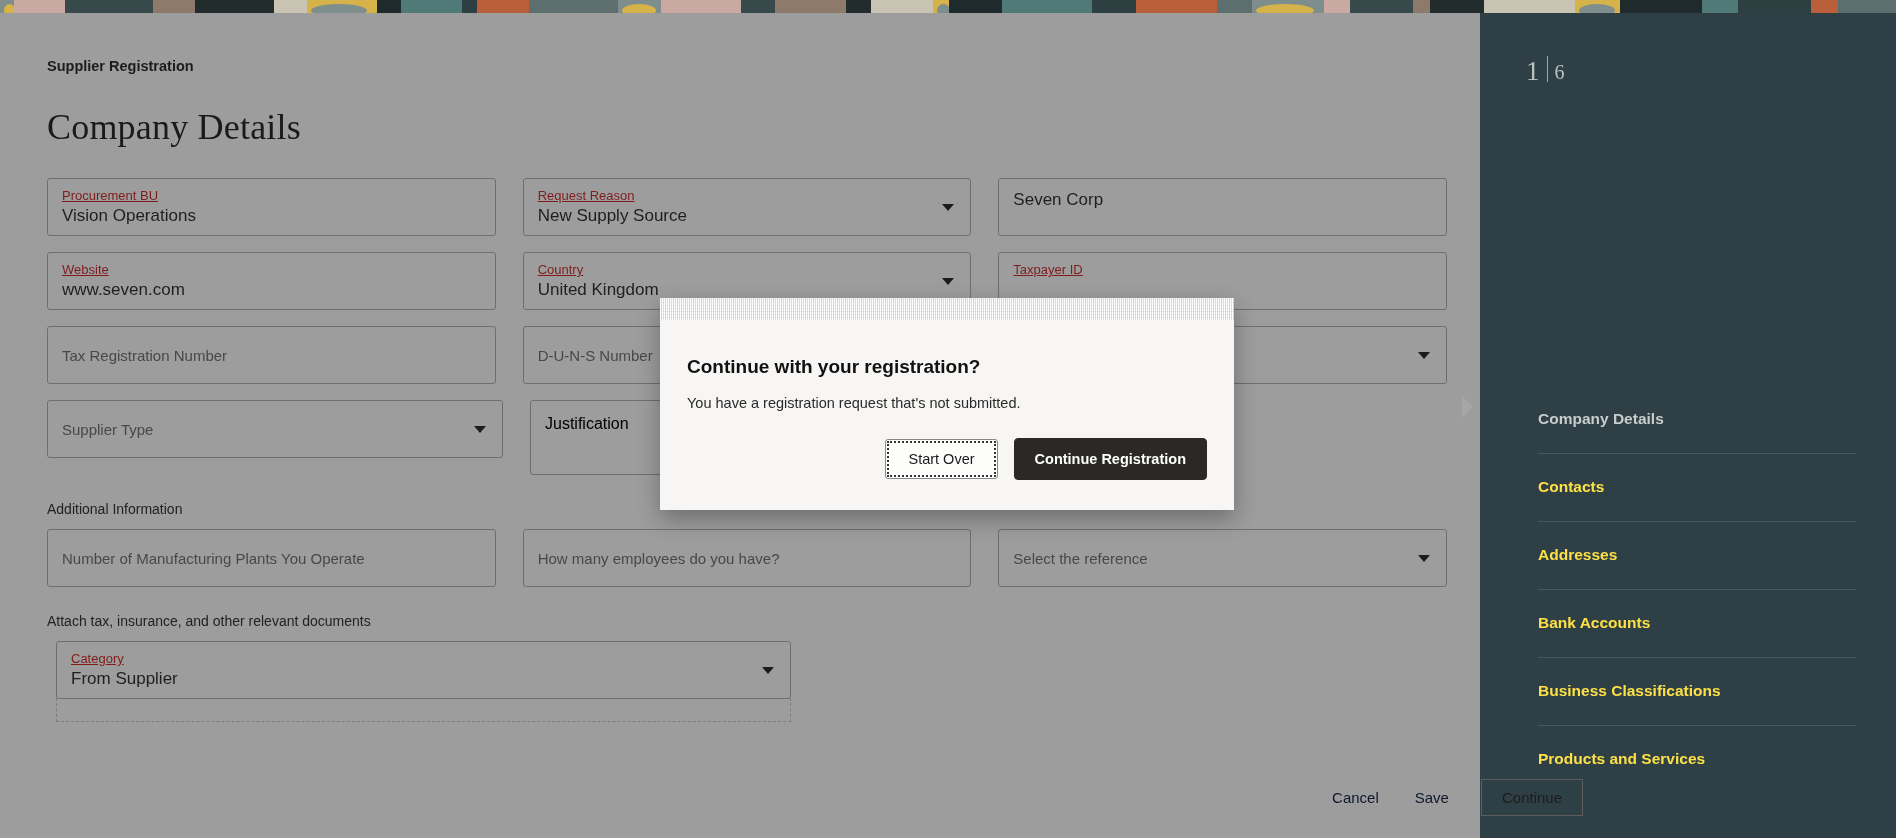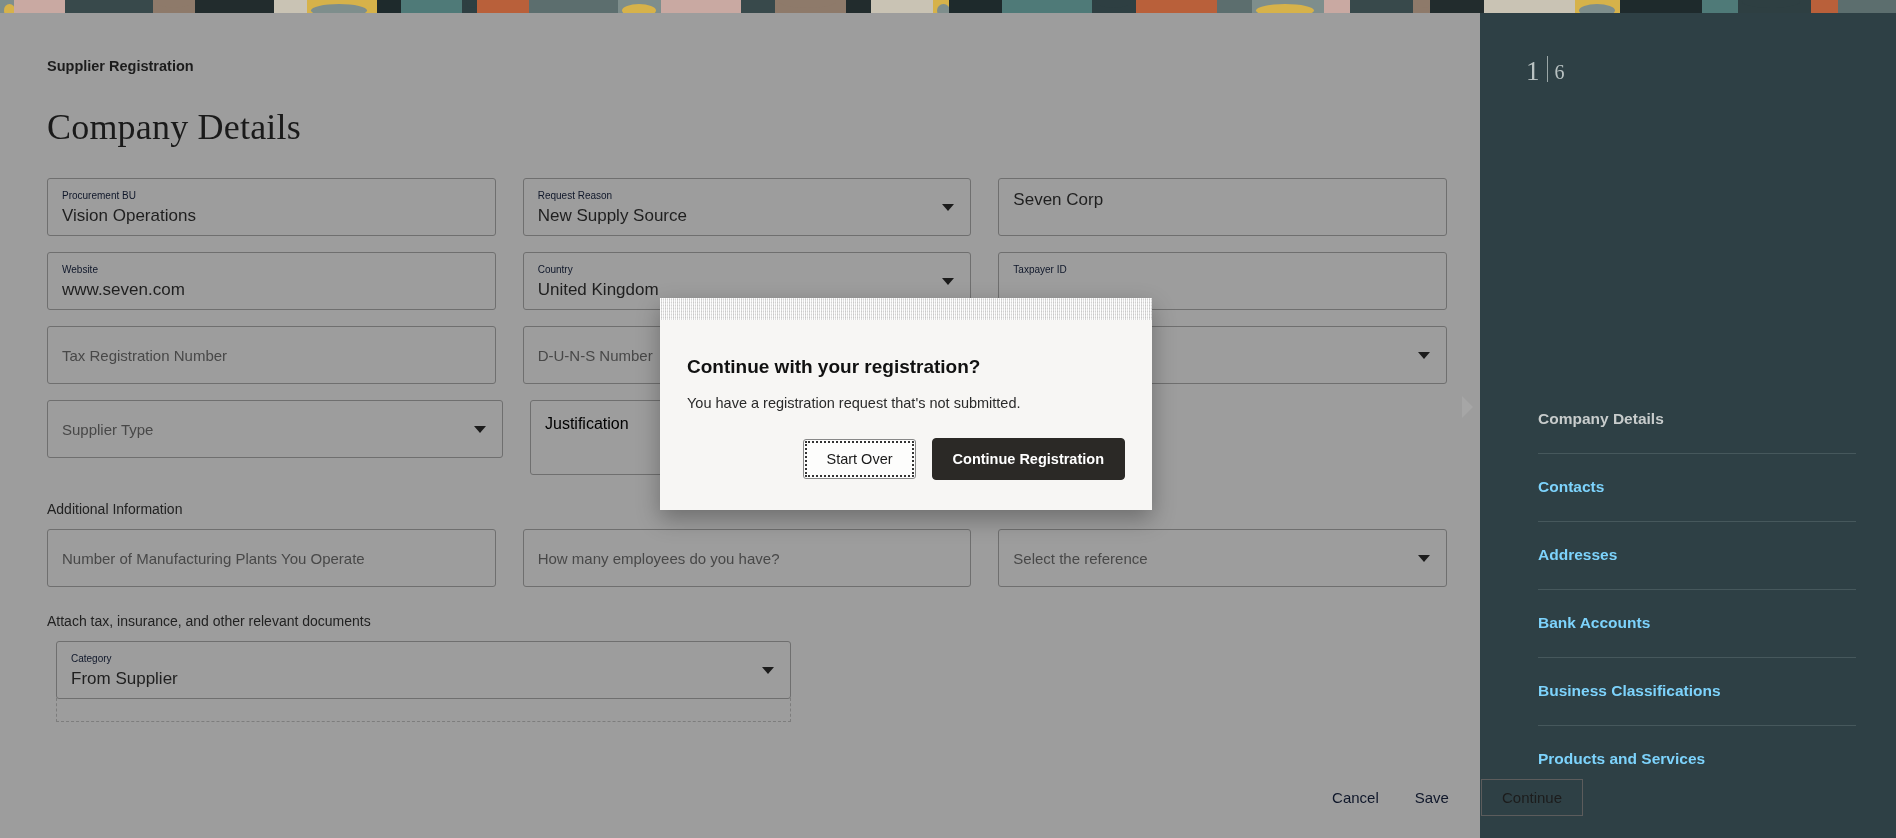--- a/index.html
+++ b/index.html
@@ -46,21 +46,21 @@
     background: #9aa6a6; margin: 0 7px; vertical-align: -6px;
   }
   .rail-step-counter .tot { font-size: 20px; vertical-align: -3px; }
 
   .rail-nav { position: absolute; left: 0; top: 372px; width: 416px; }
   .rail-item {
     position: relative;
     height: 68px;
     display: flex; align-items: center;
     padding-left: 58px;
-    color: #7dd3fc;
+    color: #fde047;
     font-size: 15.5px;
     font-weight: bold;
     cursor: pointer;
   }
   .rail-item + .rail-item::before {
     content: ""; position: absolute; left: 58px; right: 40px; top: 0;
     height: 1px; background: #46585c;
   }
   .rail-item.active { color: #c8cccc; }
   .pointer-arrow {
@@ -88,22 +88,23 @@
   .field {
     position: relative;
     width: 456px; height: 58px;
     border: 1px solid #6f6f6f;
     border-radius: 3px;
     background: transparent;
     padding: 9px 14px 0 14px;
     cursor: text;
   }
   .field .lbl {
-    font-size: 10px; color: #0f172a; line-height: 16px;
+    font-size: 13px; color: #7f1d1d; line-height: 16px;
     white-space: nowrap;
+    text-decoration: underline;
   }
   .field .val {
     font-size: 17px; color: #1f1f1f; line-height: 24px;
     white-space: nowrap;
   }
   .field.placeholder-only { display: flex; align-items: center; padding-top: 0; }
   .field.placeholder-only .ph {
     font-size: 15px; color: #484848;
   }
   .field.tall { height: 75px; }
@@ -137,21 +138,21 @@
   .outlinebtn {
     background: none; cursor: pointer;
     font-family: inherit; font-size: 15px; color: #1c1c1c;
     border: 1px solid #5c5c5c; border-radius: 0;
     padding: 9px 20px; margin-left: 14px;
   }
 
   
   .modal {
     position: absolute; left: 660px; top: 298px;
-    width: 492px; height: 212px;
+    width: 574px; height: 212px;
     background: #f7f6f4;
     box-shadow: 0 9px 22px rgba(0,0,0,0.30);
     overflow: hidden;
   }
   .modal-texture {
     position: absolute; left: 0; top: 0; width: 600px; height: 22px;
     background-color: #eceaea;
     background-image:
       repeating-linear-gradient(90deg,
         rgba(255,255,255,.95) 0px, rgba(255,255,255,.95) 1px,

